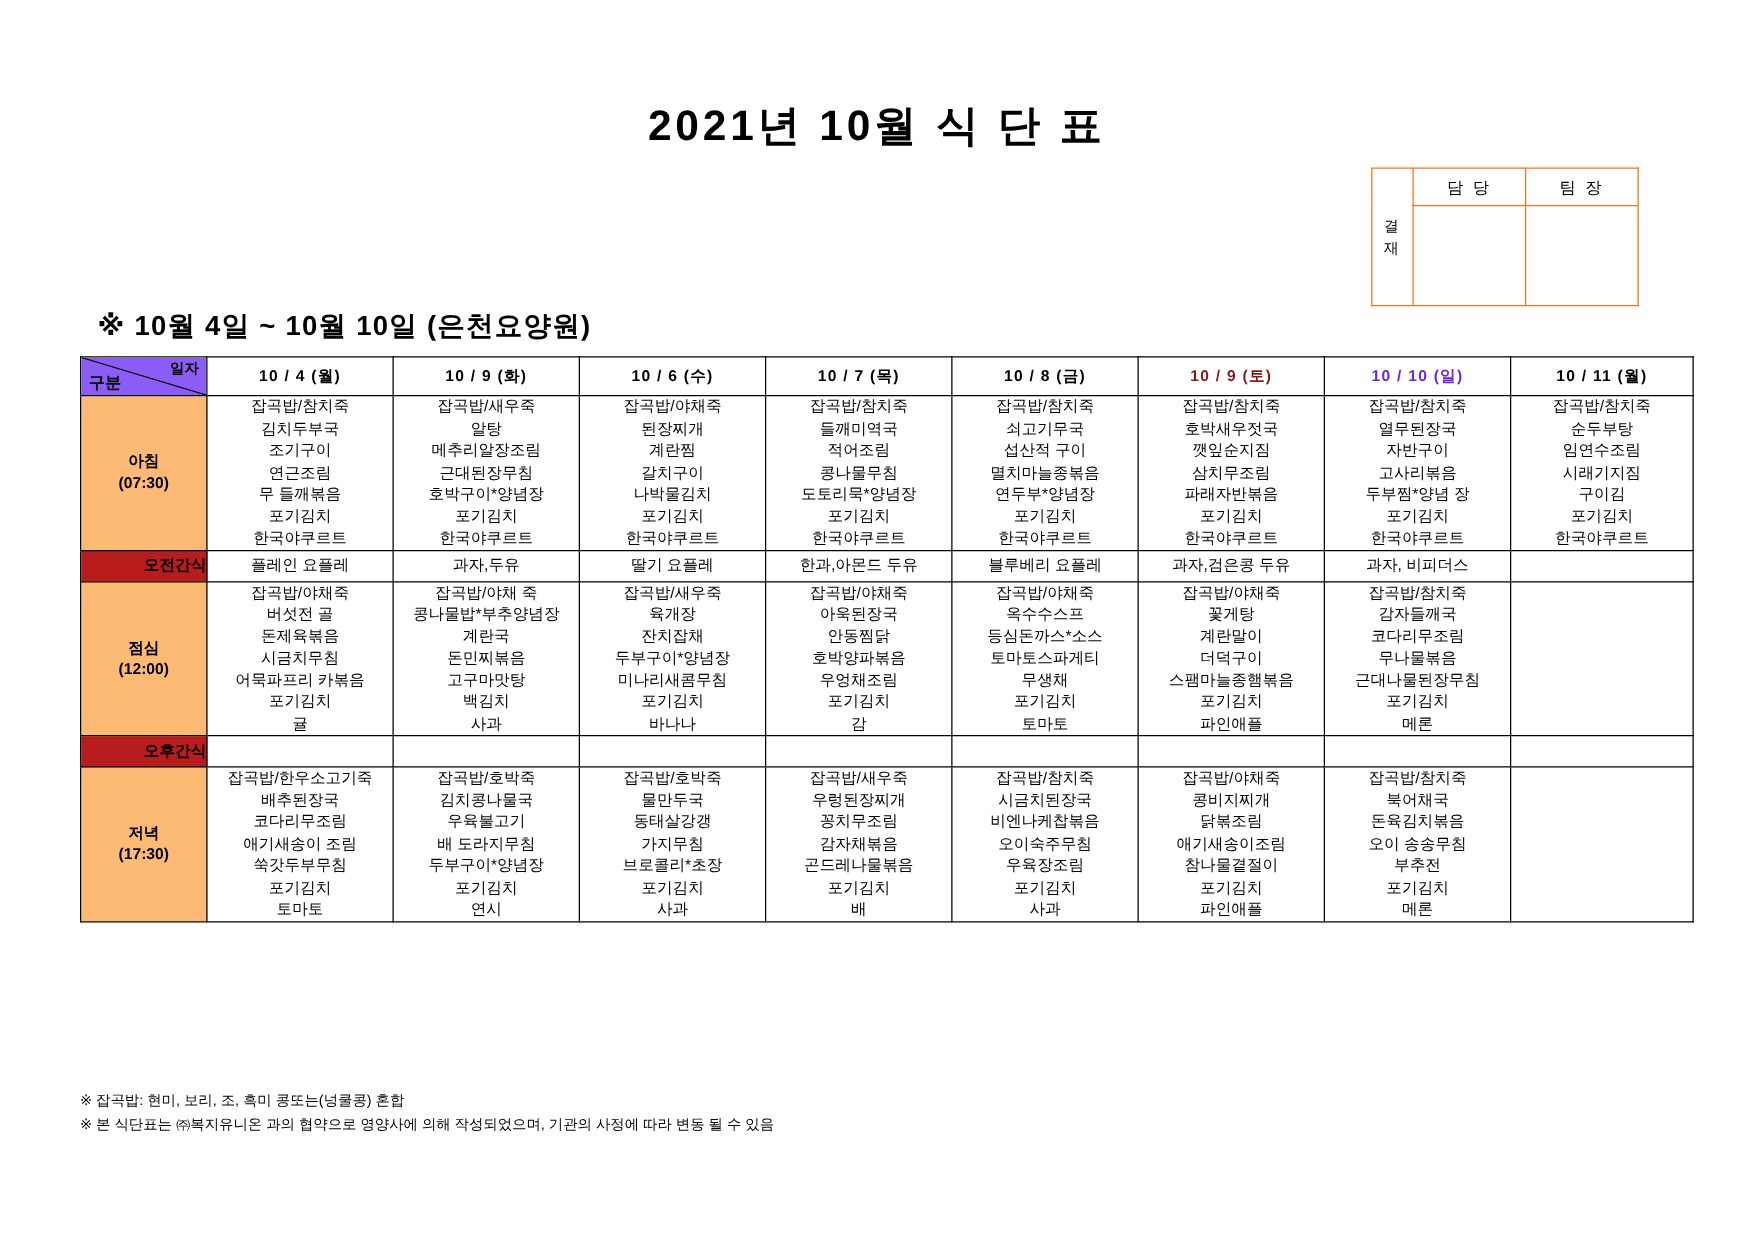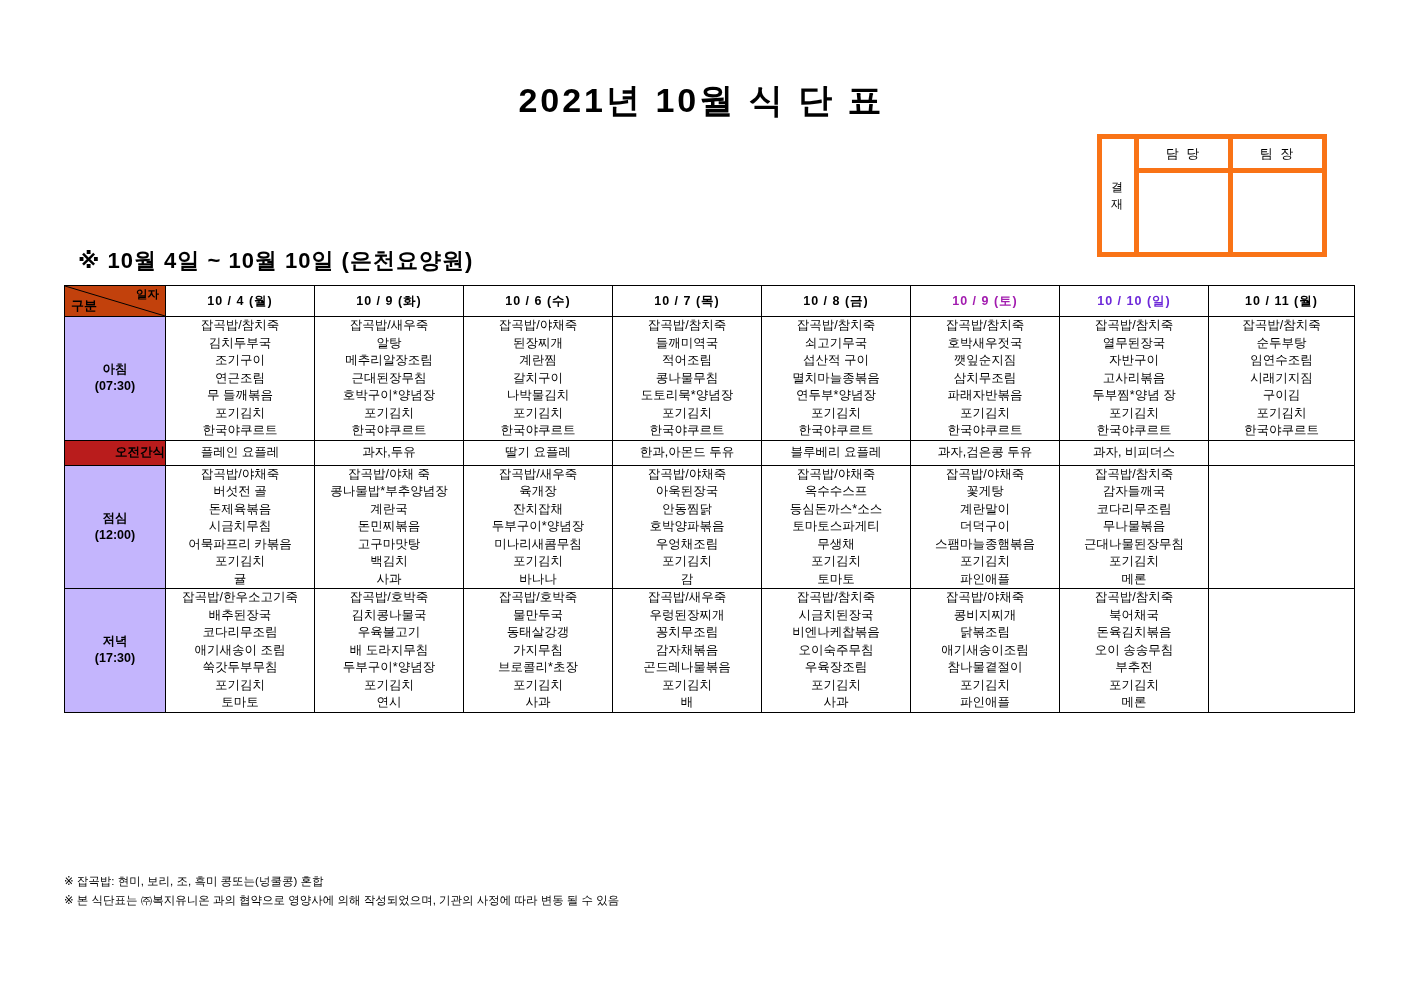--- a/index.html
+++ b/index.html
@@ -33,21 +33,21 @@
   }
   
   .approval {
     position: absolute;
     top: 134px;
     left: 1097px;
     border: 1px solid #000;
     border-collapse: collapse;
   }
   .approval td {
-    border: 5px solid #f97316;
+    border: 1px solid #f97316;
     font-size: 13px;
     text-align: center;
     vertical-align: middle;
     letter-spacing: 2px;
   }
   .approval .vlabel {
     width: 30px;
     height: 104px;
     line-height: 17px;
     font-size: 12px;
@@ -81,21 +81,21 @@
     border: 1px solid #000;
     font-size: 12.5px;
     vertical-align: middle;
     padding: 0;
   }
   
   .corner {
     width: 101px;
     height: 30px;
     position: relative;
-    background: #c2410c;
+    background: #8b5cf6;
   }
   .corner .c-date {
     position: absolute;
     top: 1px;
     right: 6px;
     font-size: 11.5px;
   }
   .corner .c-div {
     position: absolute;
     bottom: 1px;
@@ -109,25 +109,25 @@
     width: 100%;
     height: 100%;
   }
   th.dayhdr {
     height: 30px;
     font-size: 15px;
     font-weight: bold;
     text-align: center;
     letter-spacing: 1px;
   }
-  th.sat { color: #a21caf; }
+  th.sat { color: #7f1d1d; }
   th.sun { color: #6d28d9; }
   
   td.rowlabel {
-    background: #c4b5fd;
+    background: #fdba74;
     text-align: center;
     font-size: 13px;
     font-weight: bold;
     line-height: 17px;
   }
   td.snacklabel {
     background: #b91c1c;
     text-align: right;
     font-size: 12.5px;
     font-weight: bold;
@@ -247,20 +247,31 @@
         <td class="meal">잡곡밥/야채죽<br>버섯전 골<br>돈제육볶음<br>시금치무침<br>어묵파프리 카볶음<br>포기김치<br>귤</td>
         <td class="meal">잡곡밥/야채 죽<br>콩나물밥*부추양념장<br>계란국<br>돈민찌볶음<br>고구마맛탕<br>백김치<br>사과</td>
         <td class="meal">잡곡밥/새우죽<br>육개장<br>잔치잡채<br>두부구이*양념장<br>미나리새콤무침<br>포기김치<br>바나나</td>
         <td class="meal">잡곡밥/야채죽<br>아욱된장국<br>안동찜닭<br>호박양파볶음<br>우엉채조림<br>포기김치<br>감</td>
         <td class="meal">잡곡밥/야채죽<br>옥수수스프<br>등심돈까스*소스<br>토마토스파게티<br>무생채<br>포기김치<br>토마토</td>
         <td class="meal">잡곡밥/야채죽<br>꽃게탕<br>계란말이<br>더덕구이<br>스팸마늘종햄볶음<br>포기김치<br>파인애플</td>
         <td class="meal">잡곡밥/참치죽<br>감자들깨국<br>코다리무조림<br>무나물볶음<br>근대나물된장무침<br>포기김치<br>메론</td>
         <td class="meal empty"></td>
       </tr>
 
+      <tr>
+        <td class="snacklabel">오후간식</td>
+        <td class="snack"></td>
+        <td class="snack"></td>
+        <td class="snack"></td>
+        <td class="snack"></td>
+        <td class="snack"></td>
+        <td class="snack"></td>
+        <td class="snack"></td>
+        <td class="snack empty"></td>
+      </tr>
 
       <tr>
         <td class="rowlabel">
           <span>저녁</span><br>
           <span>(17:30)</span>
         </td>
         <td class="meal">잡곡밥/한우소고기죽<br>배추된장국<br>코다리무조림<br>애기새송이 조림<br>쑥갓두부무침<br>포기김치<br>토마토</td>
         <td class="meal">잡곡밥/호박죽<br>김치콩나물국<br>우육불고기<br>배 도라지무침<br>두부구이*양념장<br>포기김치<br>연시</td>
         <td class="meal">잡곡밥/호박죽<br>물만두국<br>동태살강갱<br>가지무침<br>브로콜리*초장<br>포기김치<br>사과</td>
         <td class="meal">잡곡밥/새우죽<br>우렁된장찌개<br>꽁치무조림<br>감자채볶음<br>곤드레나물볶음<br>포기김치<br>배</td>

